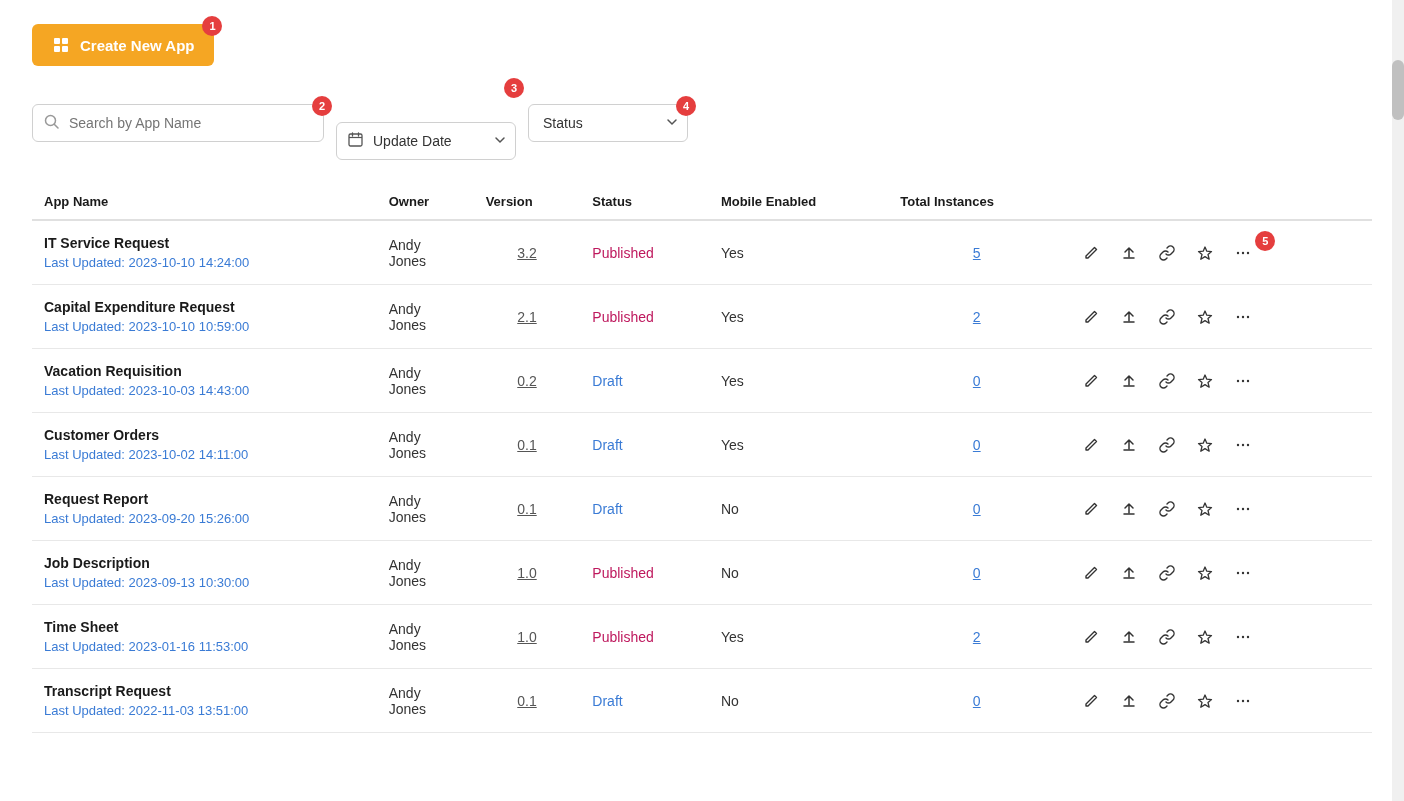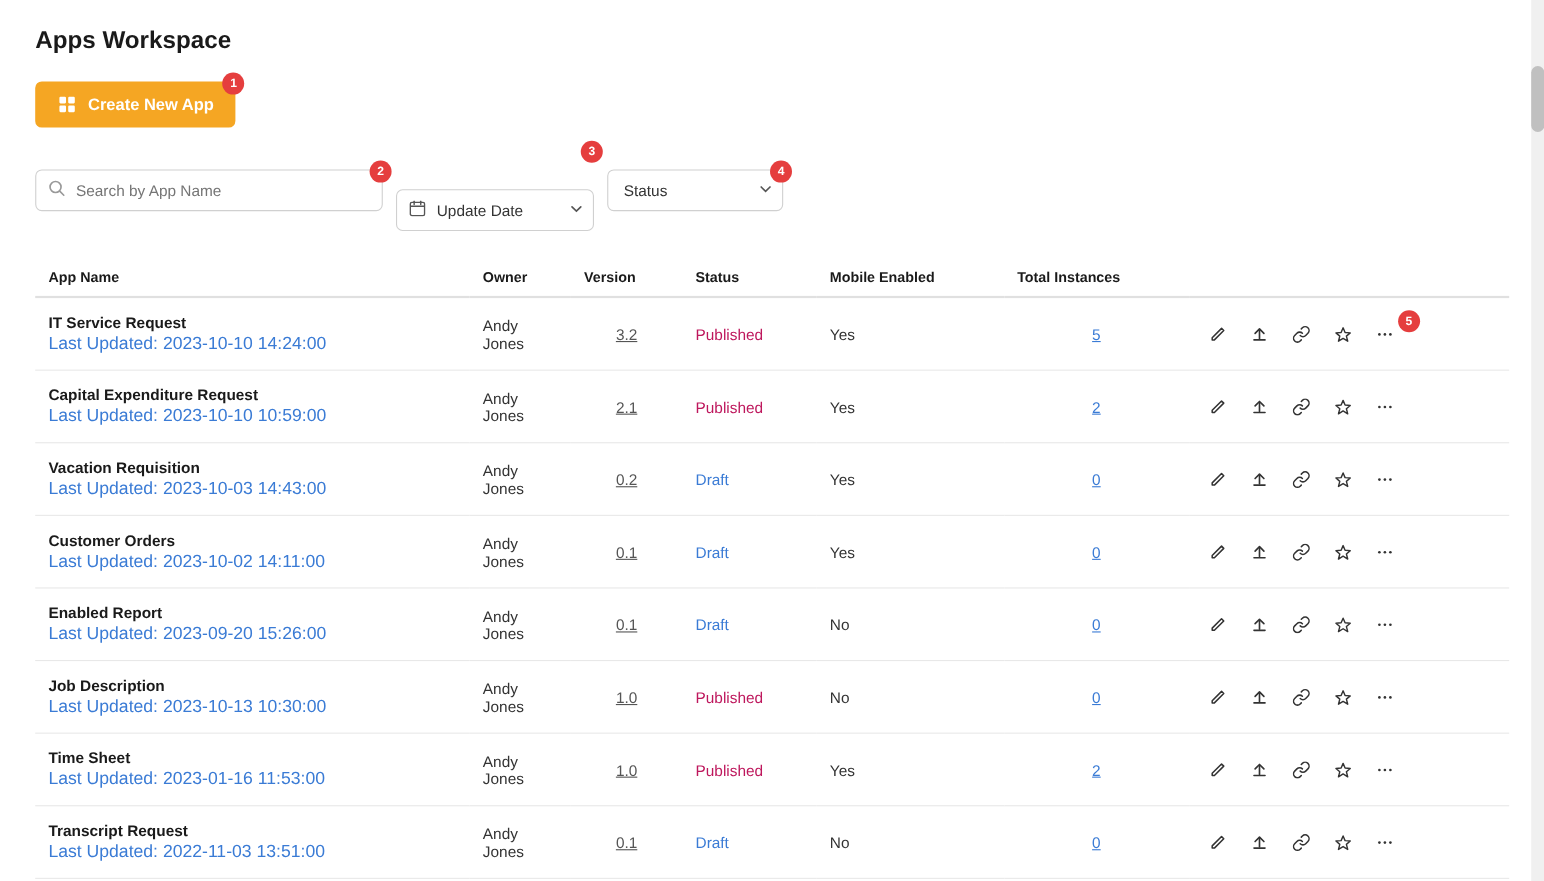--- a/index.html
+++ b/index.html
@@ -99,21 +99,21 @@
       transform: translateY(-50%);
       color: #999;
       font-size: 15px;
     }
     .search-input {
       border: 1px solid #d0d0d0;
       border-radius: 6px;
       padding: 10px 12px 10px 36px;
       font-size: 14px;
       color: #999;
-      width: 316px;
+      width: 292px;
       outline: none;
     }
     .filter-select-wrapper {
       position: relative;
       display: inline-block;
     }
     .filter-badge {
       position: absolute;
       top: -8px;
       right: -8px;
@@ -199,21 +199,21 @@
       vertical-align: middle;
       font-size: 14px;
     }
     .app-name-cell strong {
       display: block;
       font-weight: 700;
       color: #1a1a1a;
       margin-bottom: 3px;
     }
     .app-last-updated {
-      font-size: 16px;
+      font-size: 13px;
       color: #3a7bd5;
     }
     .owner-cell {
       color: #333;
       white-space: nowrap;
     }
     .version-cell {
       color: #555;
       text-align: center;
       text-decoration: underline;
@@ -291,21 +291,20 @@
   </style>
 </head>
 <body>
 
 <div class="page-wrapper">
 
   <div class="scroll-track">
     <div class="scroll-thumb"></div>
   </div>
 
-  <h1 class="page-title">Apps Workspace</h1>
 
   <div style="margin-bottom: 20px;">
     <div class="create-btn-wrapper">
       <button class="create-btn">
         <span class="btn-icon">
           <svg width="18" height="18" viewBox="0 0 18 18" fill="none" xmlns="http://www.w3.org/2000/svg">
             <rect x="2" y="2" width="6" height="6" rx="1" fill="white"></rect>
             <rect x="10" y="2" width="6" height="6" rx="1" fill="white"></rect>
             <rect x="2" y="10" width="6" height="6" rx="1" fill="white"></rect>
             <rect x="10" y="10" width="6" height="6" rx="1" fill="white"></rect>
@@ -563,21 +562,21 @@
             <circle cx="8" cy="8" r="1.2" fill="#333"></circle>
             <circle cx="13" cy="8" r="1.2" fill="#333"></circle>
           </svg>
 
         </span>
       </div>
     </td>
   </tr>
         <tr>
     <td class="app-name-cell">
-      <strong>Enabled Report</strong>
+      <strong>Request Report</strong>
       <span class="app-last-updated">Last Updated: 2023-09-20 15:26:00</span>
     </td>
     <td class="owner-cell">Andy<br>Jones</td>
     <td class="version-cell">0.1</td>
     <td><span class="status-draft">Draft</span></td>
     <td class="mobile-cell">No</td>
     <td class="instances-cell"><span class="instances-link">0</span></td>
     <td>
       <div class="actions-cell">
         <span class="action-icon" title="Edit">
@@ -610,21 +609,21 @@
             <circle cx="13" cy="8" r="1.2" fill="#333"></circle>
           </svg>
 
         </span>
       </div>
     </td>
   </tr>
         <tr>
     <td class="app-name-cell">
       <strong>Job Description</strong>
-      <span class="app-last-updated">Last Updated: 2023-10-13 10:30:00</span>
+      <span class="app-last-updated">Last Updated: 2023-09-13 10:30:00</span>
     </td>
     <td class="owner-cell">Andy<br>Jones</td>
     <td class="version-cell">1.0</td>
     <td><span class="status-published">Published</span></td>
     <td class="mobile-cell">No</td>
     <td class="instances-cell"><span class="instances-link">0</span></td>
     <td>
       <div class="actions-cell">
         <span class="action-icon" title="Edit">
           <svg width="16" height="16" viewBox="0 0 16 16" fill="none">

